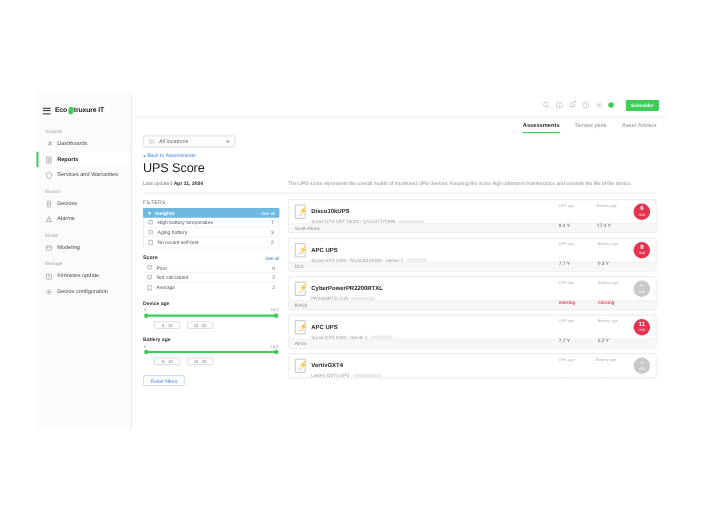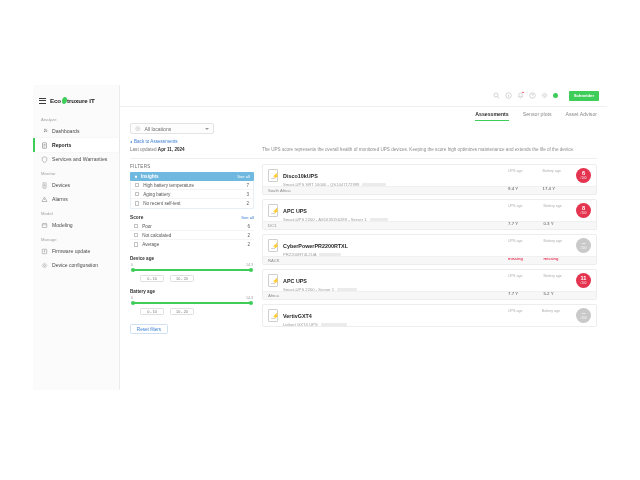--- a/index.html
+++ b/index.html
@@ -382,20 +382,21 @@
           </span>
         <span class="lbl">All locations</span>
         <span class="chev"></span>
       </div>
 
       <div class="backlink">
         <span class="caret"></span>
         <span>Back to Assessments</span>
       </div>
 
+      <div class="page-title">UPS Score</div>
 
       <div class="subrow">
         <div class="lastupd">
           <span>Last updated</span>
           <b>Apr 11, 2024</b>
         </div>
         <div class="descr">The UPS score represents the overall health of monitored UPS devices. Keeping the score high optimizes maintenance and extends the life of the device.</div>
       </div>
 
       <div class="hr"></div>

